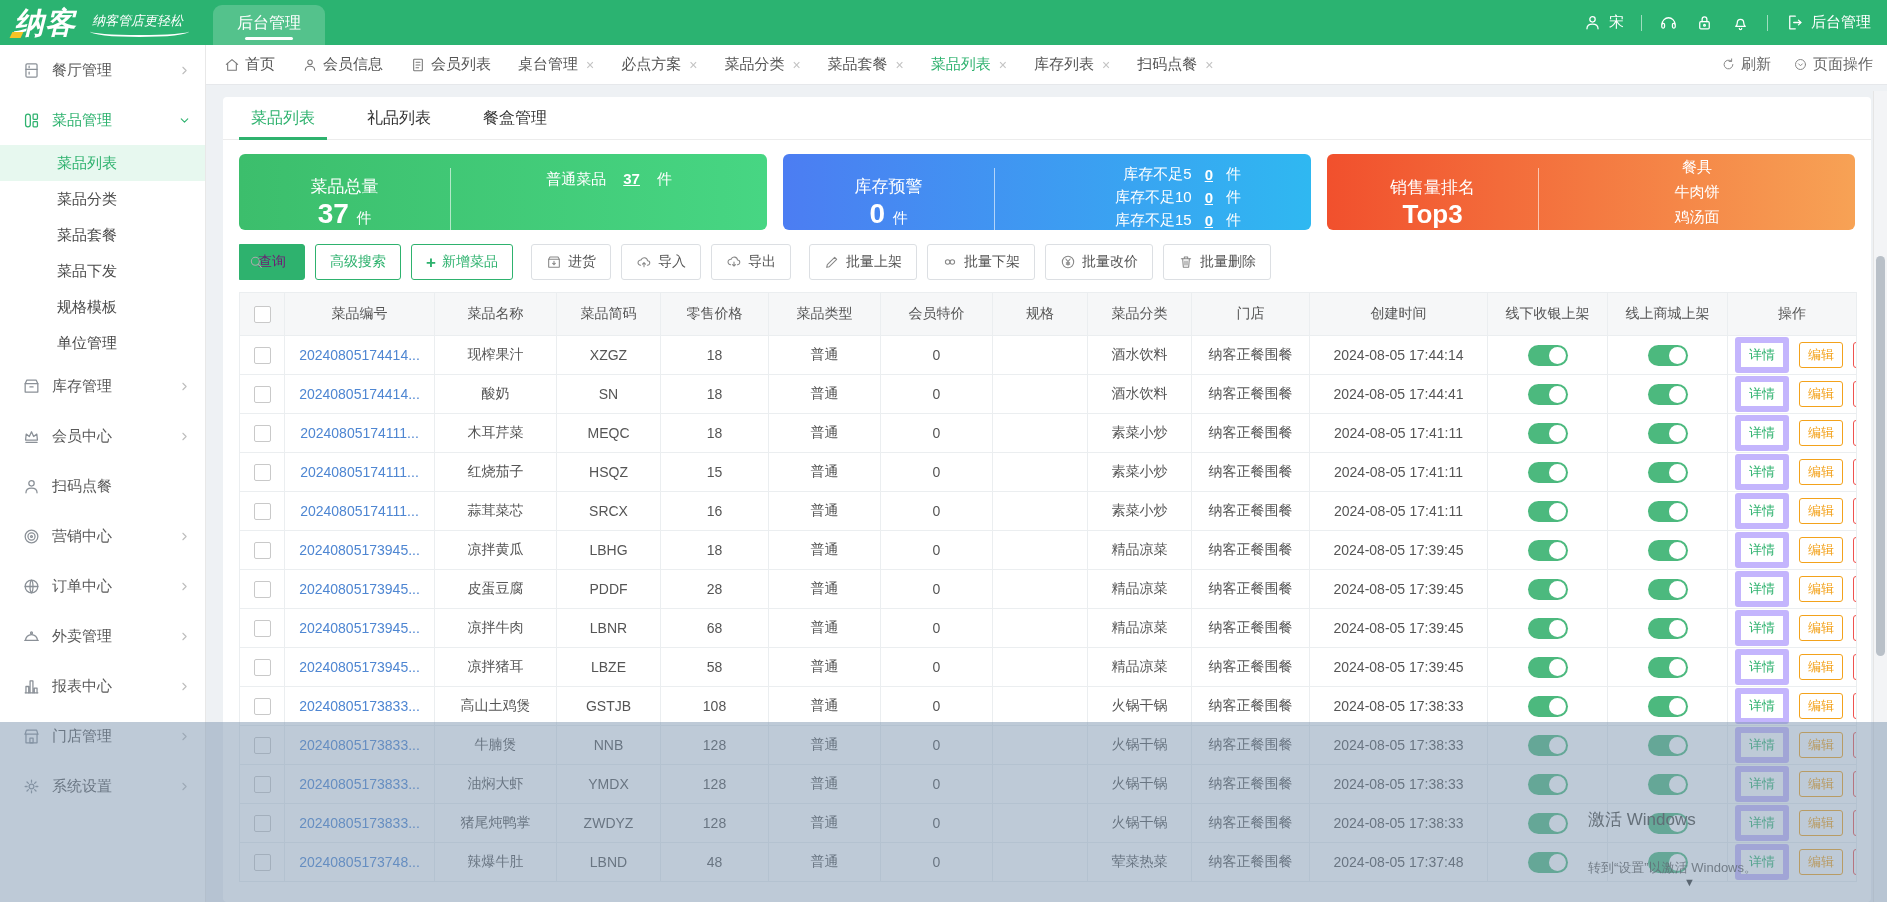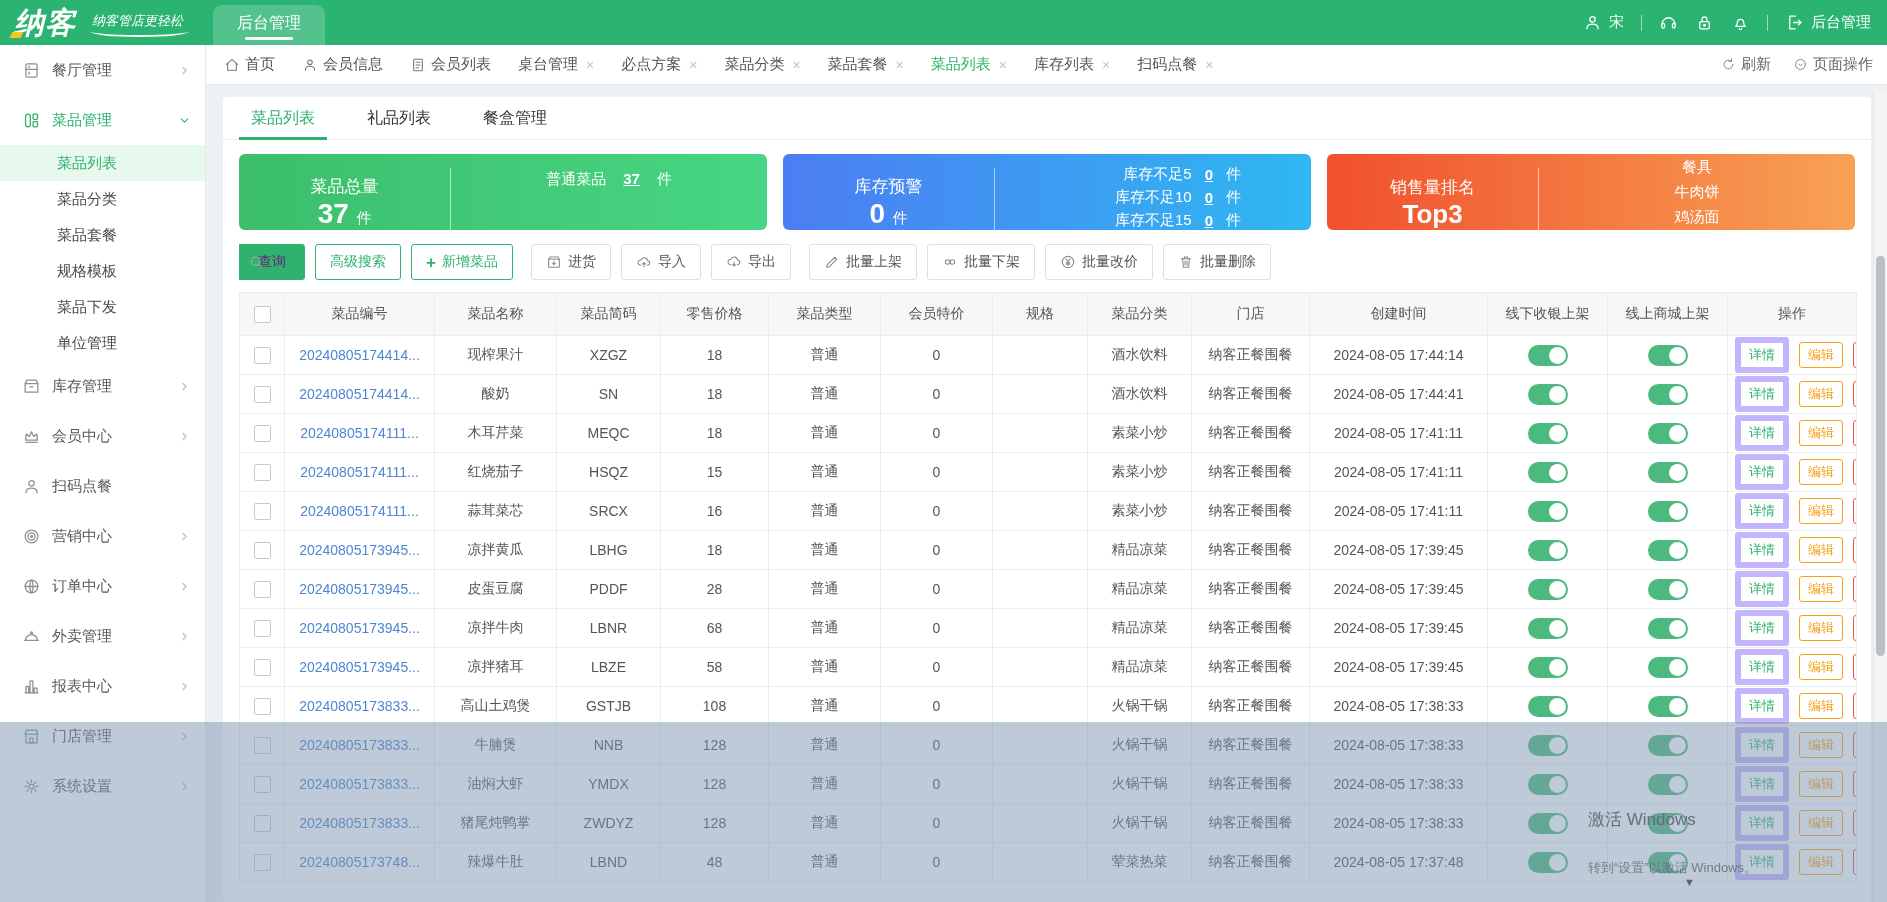--- a/index.html
+++ b/index.html
@@ -185,24 +185,24 @@
         <div class="submenu-item active">
             <span>菜品列表</span>
           </div>
         <div class="submenu-item">
             <span>菜品分类</span>
           </div>
         <div class="submenu-item">
             <span>菜品套餐</span>
           </div>
         <div class="submenu-item">
+            <span>菜品下发</span>
+          </div>
+        <div class="submenu-item">
             <span>规格模板</span>
-          </div>
-        <div class="submenu-item">
-            <span>菜品下发</span>
           </div>
         <div class="submenu-item">
             <span>单位管理</span>
           </div>
       </div>
       <div class="side-item">
         <svg class="ic" viewBox="0 0 24 24">
             <path d="M4 8.5l2-4.5h12l2 4.5V19H4z"></path>
             <path d="M4 8.5h16"></path>
             <path d="M10 12.5h4"></path>

